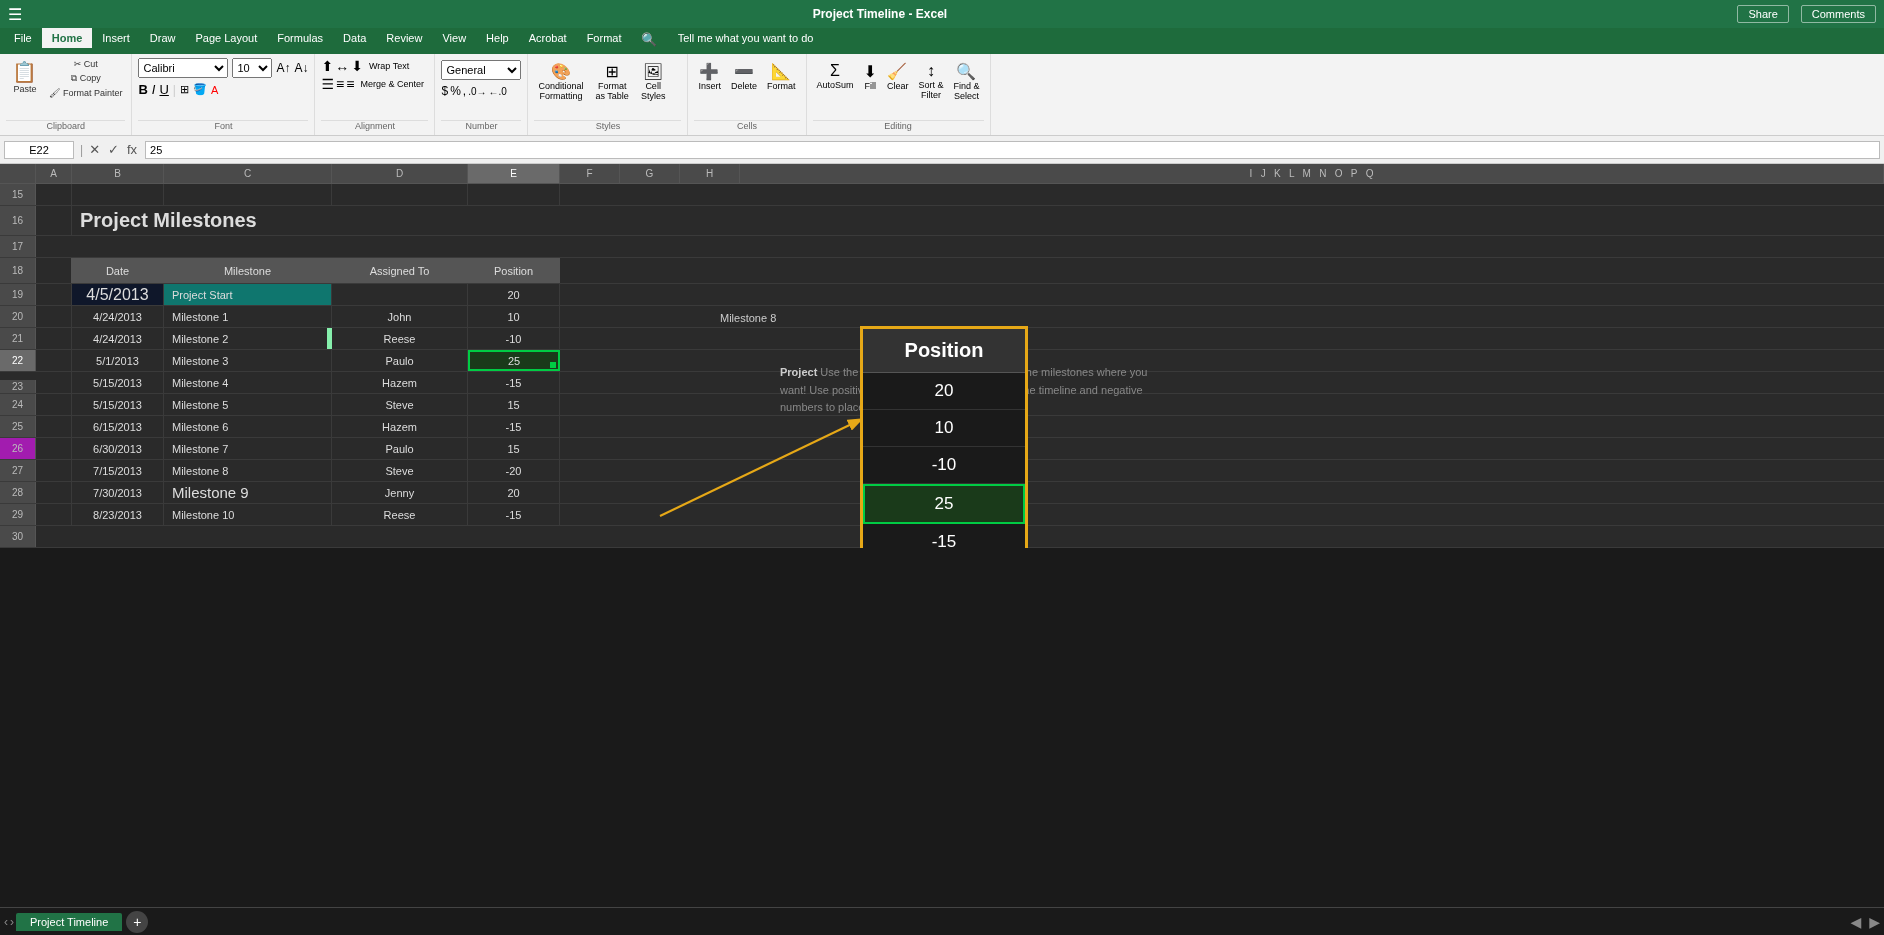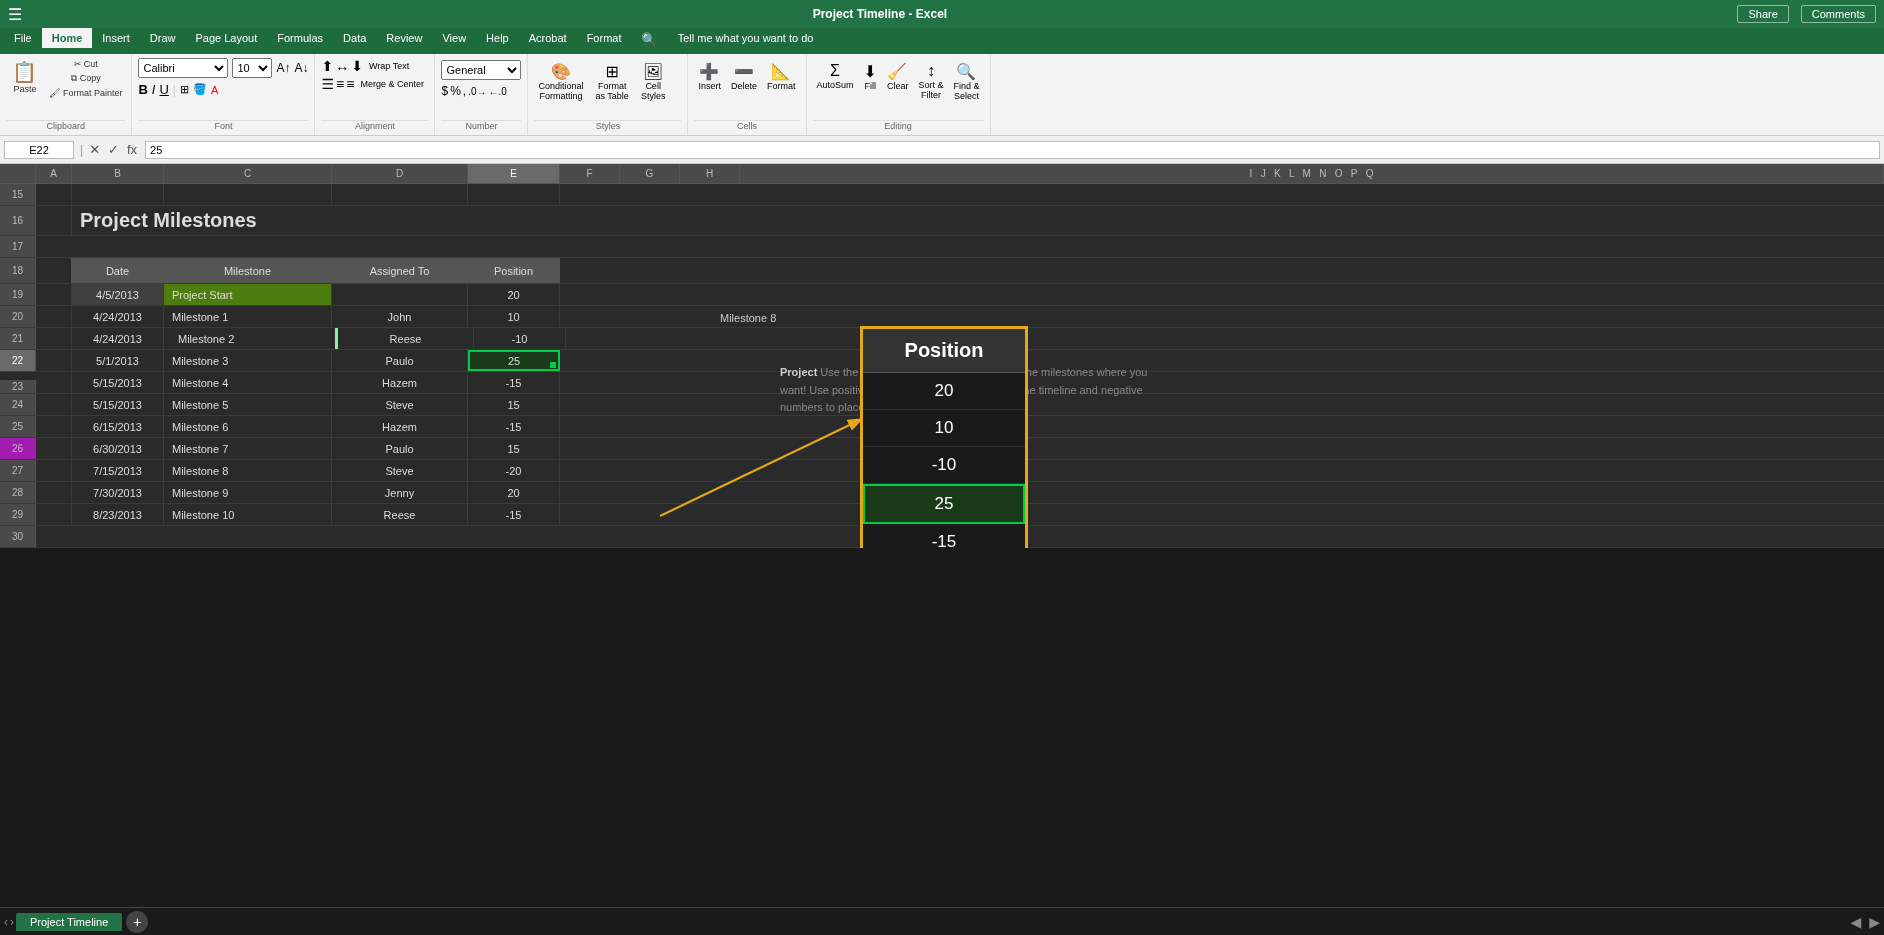--- a/index.html
+++ b/index.html
@@ -232,42 +232,42 @@
       <div style="width:92px; min-width:92px; border-right:1px solid #555; background:#555; color:#ddd; font-size:11px; display:flex; align-items:center; justify-content:center;">Date</div>
       <div style="width:168px; min-width:168px; border-right:1px solid #555; background:#555; color:#ddd; font-size:11px; display:flex; align-items:center; justify-content:center;">Milestone</div>
       <div style="width:136px; min-width:136px; border-right:1px solid #555; background:#555; color:#ddd; font-size:11px; display:flex; align-items:center; justify-content:center;">Assigned To</div>
       <div style="width:92px; min-width:92px; border-right:1px solid #555; background:#555; color:#ddd; font-size:11px; display:flex; align-items:center; justify-content:center;">Position</div>
       <div style="flex:1; background:#2a2a2a;"></div>
     </div>
 
     <div style="display:flex; height:22px; border-bottom:1px solid #3a3a3a;">
       <div style="width:36px; min-width:36px; background:#4a4a4a; border-right:1px solid #555; color:#bbb; font-size:10px; display:flex; align-items:center; justify-content:center;">19</div>
       <div style="width:36px; min-width:36px; border-right:1px solid #3a3a3a; background:#2a2a2a;"></div>
-      <div style="width:92px; min-width:92px; border-right:1px solid #3a3a3a; background:#404040; color:#ddd; font-size:11px; display:flex; align-items:center; justify-content:center;">4/5/2013</div>
-      <div style="width:168px; min-width:168px; border-right:1px solid #3a3a3a; background:#4d7c0f; color:#ddd; font-size:11px; display:flex; align-items:center; padding-left:8px;">Project Start</div>
+      <div style="width:92px; min-width:92px; border-right:1px solid #3a3a3a; background:#0f172a; color:#ddd; font-size:16px; display:flex; align-items:center; justify-content:center;">4/5/2013</div>
+      <div style="width:168px; min-width:168px; border-right:1px solid #3a3a3a; background:#0f766e; color:#ddd; font-size:11px; display:flex; align-items:center; padding-left:8px;">Project Start</div>
       <div style="width:136px; min-width:136px; border-right:1px solid #3a3a3a; background:#2a2a2a;"></div>
       <div style="width:92px; min-width:92px; border-right:1px solid #3a3a3a; background:#2a2a2a; color:#ddd; font-size:11px; display:flex; align-items:center; justify-content:center;">20</div>
       <div style="flex:1; background:#2a2a2a;"></div>
     </div>
 
     <div style="display:flex; height:22px; border-bottom:1px solid #3a3a3a;">
       <div style="width:36px; min-width:36px; background:#4a4a4a; border-right:1px solid #555; color:#bbb; font-size:10px; display:flex; align-items:center; justify-content:center;">20</div>
       <div style="width:36px; min-width:36px; border-right:1px solid #3a3a3a; background:#2a2a2a;"></div>
       <div style="width:92px; min-width:92px; border-right:1px solid #3a3a3a; background:#2a2a2a; color:#ddd; font-size:11px; display:flex; align-items:center; justify-content:center;">4/24/2013</div>
       <div style="width:168px; min-width:168px; border-right:1px solid #3a3a3a; background:#2a2a2a; color:#ddd; font-size:11px; display:flex; align-items:center; padding-left:8px;">Milestone 1</div>
       <div style="width:136px; min-width:136px; border-right:1px solid #3a3a3a; background:#2a2a2a; color:#ddd; font-size:11px; display:flex; align-items:center; justify-content:center;">John</div>
       <div style="width:92px; min-width:92px; border-right:1px solid #3a3a3a; background:#2a2a2a; color:#ddd; font-size:11px; display:flex; align-items:center; justify-content:center;">10</div>
       <div style="flex:1; background:#2a2a2a;"></div>
     </div>
 
     <div style="display:flex; height:22px; border-bottom:1px solid #3a3a3a;">
       <div style="width:36px; min-width:36px; background:#4a4a4a; border-right:1px solid #555; color:#bbb; font-size:10px; display:flex; align-items:center; justify-content:center;">21</div>
       <div style="width:36px; min-width:36px; border-right:1px solid #3a3a3a; background:#2a2a2a;"></div>
       <div style="width:92px; min-width:92px; border-right:1px solid #3a3a3a; background:#2a2a2a; color:#ddd; font-size:11px; display:flex; align-items:center; justify-content:center;">4/24/2013</div>
-      <div style="width:168px; min-width:168px; border-right:3px solid #86efac; background:#2a2a2a; color:#ddd; font-size:11px; display:flex; align-items:center; padding-left:8px;margin-left:6px;">Milestone 2</div>
+      <div style="width:168px; min-width:168px; border-right:5px solid #86efac; background:#2a2a2a; color:#ddd; font-size:11px; display:flex; align-items:center; padding-left:8px;">Milestone 2</div>
       <div style="width:136px; min-width:136px; border-right:1px solid #3a3a3a; background:#2a2a2a; color:#ddd; font-size:11px; display:flex; align-items:center; justify-content:center;">Reese</div>
       <div style="width:92px; min-width:92px; border-right:1px solid #3a3a3a; background:#2a2a2a; color:#ddd; font-size:11px; display:flex; align-items:center; justify-content:center;">-10</div>
       <div style="flex:1; background:#2a2a2a;"></div>
     </div>
 
     <div style="display:flex; height:22px; border-bottom:1px solid #3a3a3a;">
       <div style="width:36px; min-width:36px; background:#6a6a6a; border-right:1px solid #555; color:white; font-size:10px; display:flex; align-items:center; justify-content:center;">22</div>
       <div style="width:36px; min-width:36px; border-right:1px solid #3a3a3a; background:#2a2a2a;"></div>
       <div style="width:92px; min-width:92px; border-right:1px solid #3a3a3a; background:#2a2a2a; color:#ddd; font-size:11px; display:flex; align-items:center; justify-content:center;">5/1/2013</div>
       <div style="width:168px; min-width:168px; border-right:1px solid #3a3a3a; background:#2a2a2a; color:#ddd; font-size:11px; display:flex; align-items:center; padding-left:8px;">Milestone 3</div>
@@ -326,21 +326,21 @@
       <div style="width:168px; min-width:168px; border-right:1px solid #3a3a3a; background:#2a2a2a; color:#ddd; font-size:11px; display:flex; align-items:center; padding-left:8px;">Milestone 8</div>
       <div style="width:136px; min-width:136px; border-right:1px solid #3a3a3a; background:#2a2a2a; color:#ddd; font-size:11px; display:flex; align-items:center; justify-content:center;">Steve</div>
       <div style="width:92px; min-width:92px; border-right:1px solid #3a3a3a; background:#2a2a2a; color:#ddd; font-size:11px; display:flex; align-items:center; justify-content:center;">-20</div>
       <div style="flex:1; background:#2a2a2a;"></div>
     </div>
 
     <div style="display:flex; height:22px; border-bottom:1px solid #3a3a3a;">
       <div style="width:36px; min-width:36px; background:#4a4a4a; border-right:1px solid #555; color:#bbb; font-size:10px; display:flex; align-items:center; justify-content:center;">28</div>
       <div style="width:36px; min-width:36px; border-right:1px solid #3a3a3a; background:#2a2a2a;"></div>
       <div style="width:92px; min-width:92px; border-right:1px solid #3a3a3a; background:#2a2a2a; color:#ddd; font-size:11px; display:flex; align-items:center; justify-content:center;">7/30/2013</div>
-      <div style="width:168px; min-width:168px; border-right:1px solid #3a3a3a; background:#2a2a2a; color:#ddd; font-size:11px; display:flex; align-items:center; padding-left:8px;">Milestone 9</div>
+      <div style="width:168px; min-width:168px; border-right:1px solid #3a3a3a; background:#2a2a2a; color:#ddd; font-size:15px; display:flex; align-items:center; padding-left:8px;">Milestone 9</div>
       <div style="width:136px; min-width:136px; border-right:1px solid #3a3a3a; background:#2a2a2a; color:#ddd; font-size:11px; display:flex; align-items:center; justify-content:center;">Jenny</div>
       <div style="width:92px; min-width:92px; border-right:1px solid #3a3a3a; background:#2a2a2a; color:#ddd; font-size:11px; display:flex; align-items:center; justify-content:center;">20</div>
       <div style="flex:1; background:#2a2a2a;"></div>
     </div>
 
     <div style="display:flex; height:22px; border-bottom:1px solid #3a3a3a;">
       <div style="width:36px; min-width:36px; background:#4a4a4a; border-right:1px solid #555; color:#bbb; font-size:10px; display:flex; align-items:center; justify-content:center;">29</div>
       <div style="width:36px; min-width:36px; border-right:1px solid #3a3a3a; background:#2a2a2a;"></div>
       <div style="width:92px; min-width:92px; border-right:1px solid #3a3a3a; background:#2a2a2a; color:#ddd; font-size:11px; display:flex; align-items:center; justify-content:center;">8/23/2013</div>
       <div style="width:168px; min-width:168px; border-right:1px solid #3a3a3a; background:#2a2a2a; color:#ddd; font-size:11px; display:flex; align-items:center; padding-left:8px;">Milestone 10</div>

